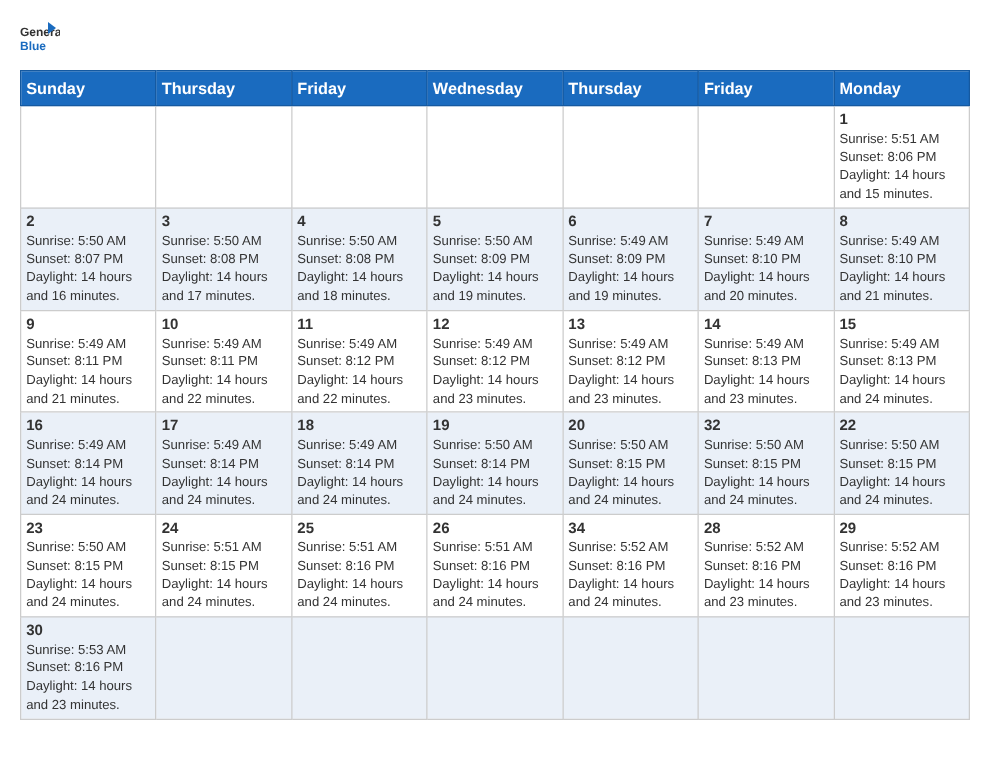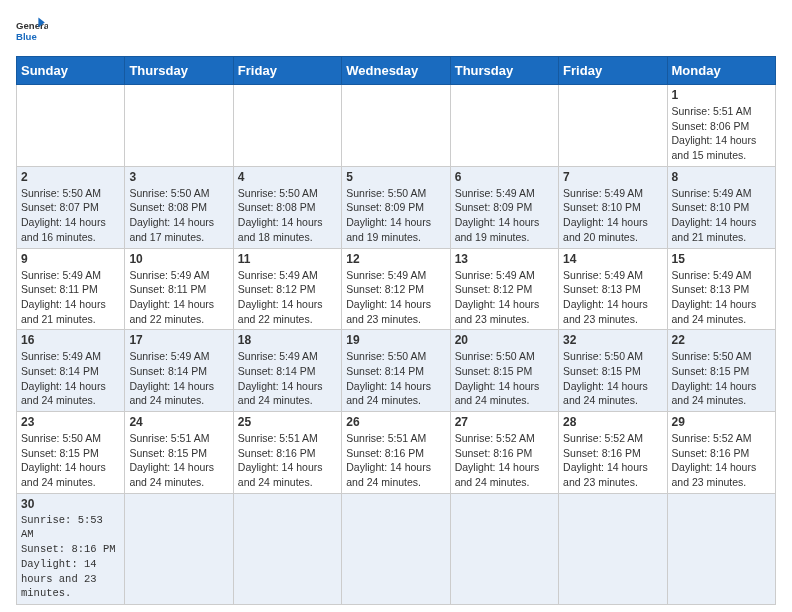--- a/index.html
+++ b/index.html
@@ -268,42 +268,42 @@
 Sunset: 8:16 PM
 Daylight: 14 hours and 24 minutes.</div>
         </td>
         <td>
           <div class="day-num">26</div>
           <div class="day-info" style="white-space: pre-line;">Sunrise: 5:51 AM
 Sunset: 8:16 PM
 Daylight: 14 hours and 24 minutes.</div>
         </td>
         <td>
-          <div class="day-num">27</div>
+          <div class="day-num">34</div>
           <div class="day-info" style="white-space: pre-line;">Sunrise: 5:52 AM
 Sunset: 8:16 PM
 Daylight: 14 hours and 24 minutes.</div>
         </td>
         <td>
           <div class="day-num">28</div>
           <div class="day-info" style="white-space: pre-line;">Sunrise: 5:52 AM
 Sunset: 8:16 PM
 Daylight: 14 hours and 23 minutes.</div>
         </td>
         <td>
           <div class="day-num">29</div>
           <div class="day-info" style="white-space: pre-line;">Sunrise: 5:52 AM
 Sunset: 8:16 PM
 Daylight: 14 hours and 23 minutes.</div>
         </td>
       </tr>
       <tr>
         <td>
           <div class="day-num">30</div>
-          <div class="day-info" style="white-space: pre-line; font-family: Liberation Mono, monospace;">Sunrise: 5:53 AM
+          <div class="day-info" style="white-space: pre-line;">Sunrise: 5:53 AM
 Sunset: 8:16 PM
 Daylight: 14 hours and 23 minutes.</div>
         </td>
         <td class="empty"></td>
         <td class="empty"></td>
         <td class="empty"></td>
         <td class="empty"></td>
         <td class="empty"></td>
         <td class="empty"></td>
       </tr>

